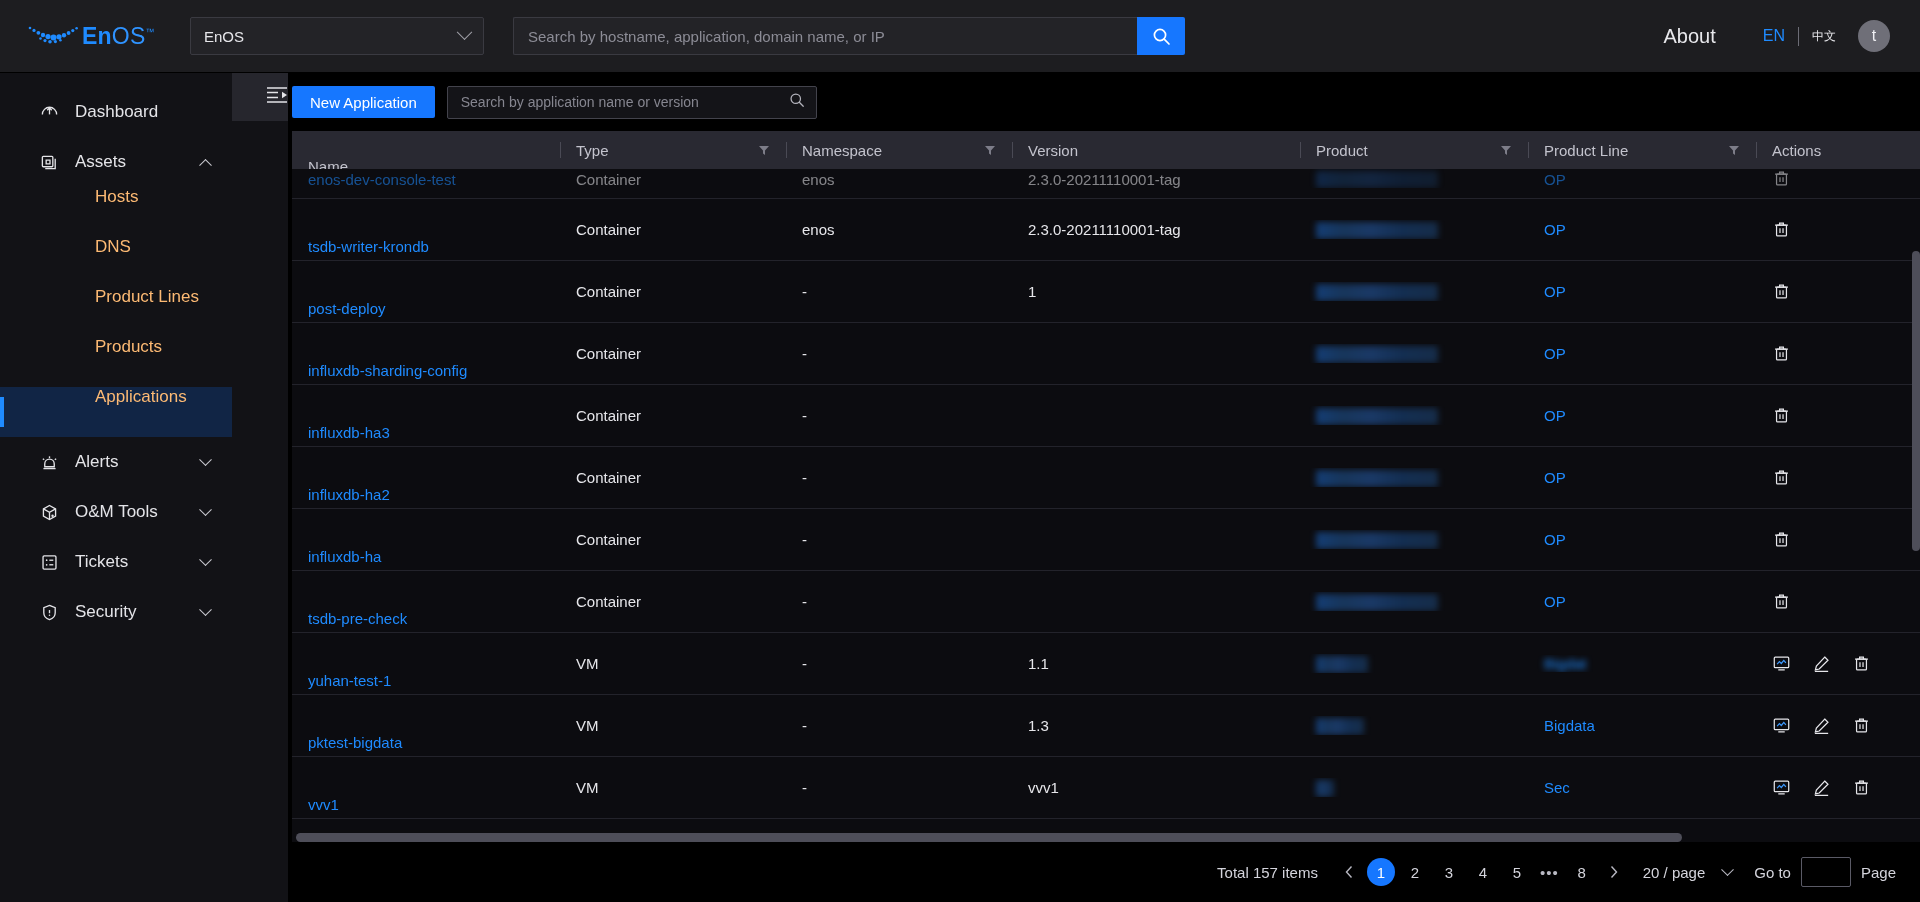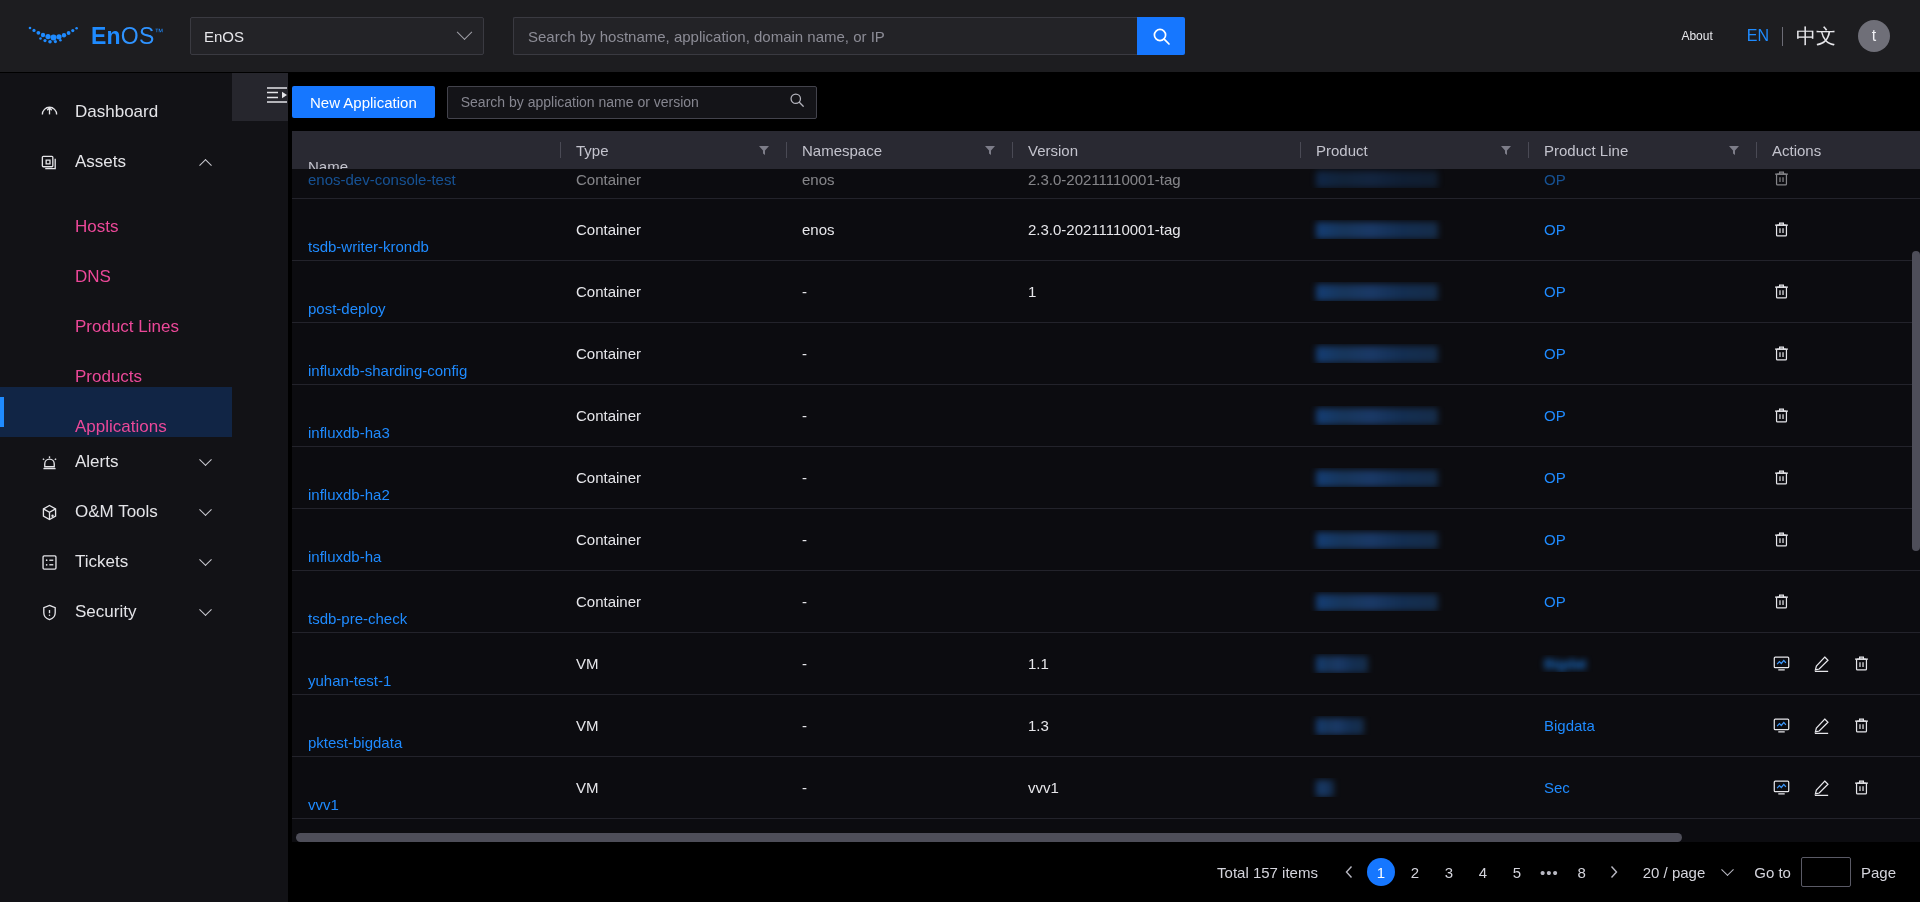--- a/index.html
+++ b/index.html
@@ -14,21 +14,21 @@
   #app { position: relative; width: 1920px; height: 902px; display: flex; flex-direction: column; }
 
   
   .topbar {
     height: 73px; flex: 0 0 73px;
     background: #1d1d20;
     display: flex; align-items: center;
     padding: 0 22px 0 26px;
     border-bottom: 1px solid #000;
   }
-  .brand { display: flex; gap: 9px; width: 150px; flex: 0 0 150px; }
+  .brand { display: flex; width: 150px; flex: 0 0 150px; }
   .brand-mark { width: 56px; height: 26px; position: relative; }
   .brand-mark svg { display: block; }
   .brand-text { font-size: 23px; font-weight: bold; letter-spacing: .2px; color: #1f8bff; position: relative; }
   .brand-text .lite { font-weight: 400; color: #2f93ff; }
   .brand-text .tm { font-size: 9px; vertical-align: super; font-weight: 400; }
 
   .app-select {
     width: 294px; height: 38px; margin-left: 14px;
     background: #232327; border: 1px solid #3a3a41; border-radius: 2px;
     display: flex; align-items: center; justify-content: space-between;
@@ -43,24 +43,24 @@
     color: #e6e6ea; font-size: 15px; padding: 0 14px; outline: none;
     font-family: "Liberation Sans", sans-serif; border-radius: 2px 0 0 2px;
   }
   .topsearch input::placeholder { color: #8c8c96; }
   .topsearch .sbtn {
     width: 48px; background: #1677ff; border: none; cursor: pointer;
     display: flex; align-items: center; justify-content: center; border-radius: 0 2px 2px 0;
   }
 
   .topright { margin-left: auto; display: flex; align-items: center; gap: 0; padding-right: 8px; }
-  .about { font-size: 12px; color: #e8e8ec; cursor: pointer; margin-right: 34px; }
+  .about { font-size: 20px; color: #e8e8ec; cursor: pointer; margin-right: 47px; }
   .lang-en { font-size: 16px; color: #1f8bff; cursor: pointer; }
   .lang-div { width: 1px; height: 19px; background: #6c6c76; margin: 0 13px; }
-  .lang-cn { font-size: 20px; color: #e8e8ec; cursor: pointer; }
+  .lang-cn { font-size: 12px; color: #e8e8ec; cursor: pointer; }
   .avatar {
     width: 32px; height: 32px; border-radius: 50%; background: #6f6f78;
     margin-left: 22px; color: #f0f0f4; font-size: 16px;
     display: flex; align-items: center; justify-content: center; cursor: pointer;
   }
 
   
   .body { flex: 1; display: flex; min-height: 0; }
 
   
@@ -71,22 +71,22 @@
   .nav { padding-top: 14px; flex: 1; overflow: hidden; }
   .nav-item {
     height: 50px; display: flex; align-items: center; padding: 0 22px 0 38px;
     font-size: 17px; color: #e4e4e8; cursor: pointer; position: relative;
   }
   .nav-item .ico { width: 22px; flex: 0 0 22px; margin-right: 15px; display: flex; align-items: center; justify-content: center; }
   .nav-item .arr { margin-left: auto; width: 9px; height: 9px;
     border-right: 1.7px solid #c9c9d0; border-bottom: 1.7px solid #c9c9d0; }
   .arr.up { transform: rotate(-135deg) translate(-2px,-2px); }
   .arr.down { transform: rotate(45deg) translate(-2px,-2px); }
-  .nav-sub { height: 50px; display: flex; align-items: flex-end; padding-left: 75px;
-    font-size: 17px; color: #ec4899; cursor: pointer; position: relative; }
+  .nav-sub { height: 50px; display: flex; align-items: flex-start; padding-left: 95px;
+    font-size: 17px; color: #fdba74; cursor: pointer; position: relative; }
   .nav-sub.active { background: #112545; }
   .nav-sub.active::before {
     content: ""; position: absolute; left: 0; top: 10px; bottom: 10px; width: 4px; background: #1f8bff;
   }
   .sidebar-foot {
     height: 48px; flex: 0 0 48px; background: #26262d;
     display: flex; align-items: center; padding-left: 34px;
   }
 
   

